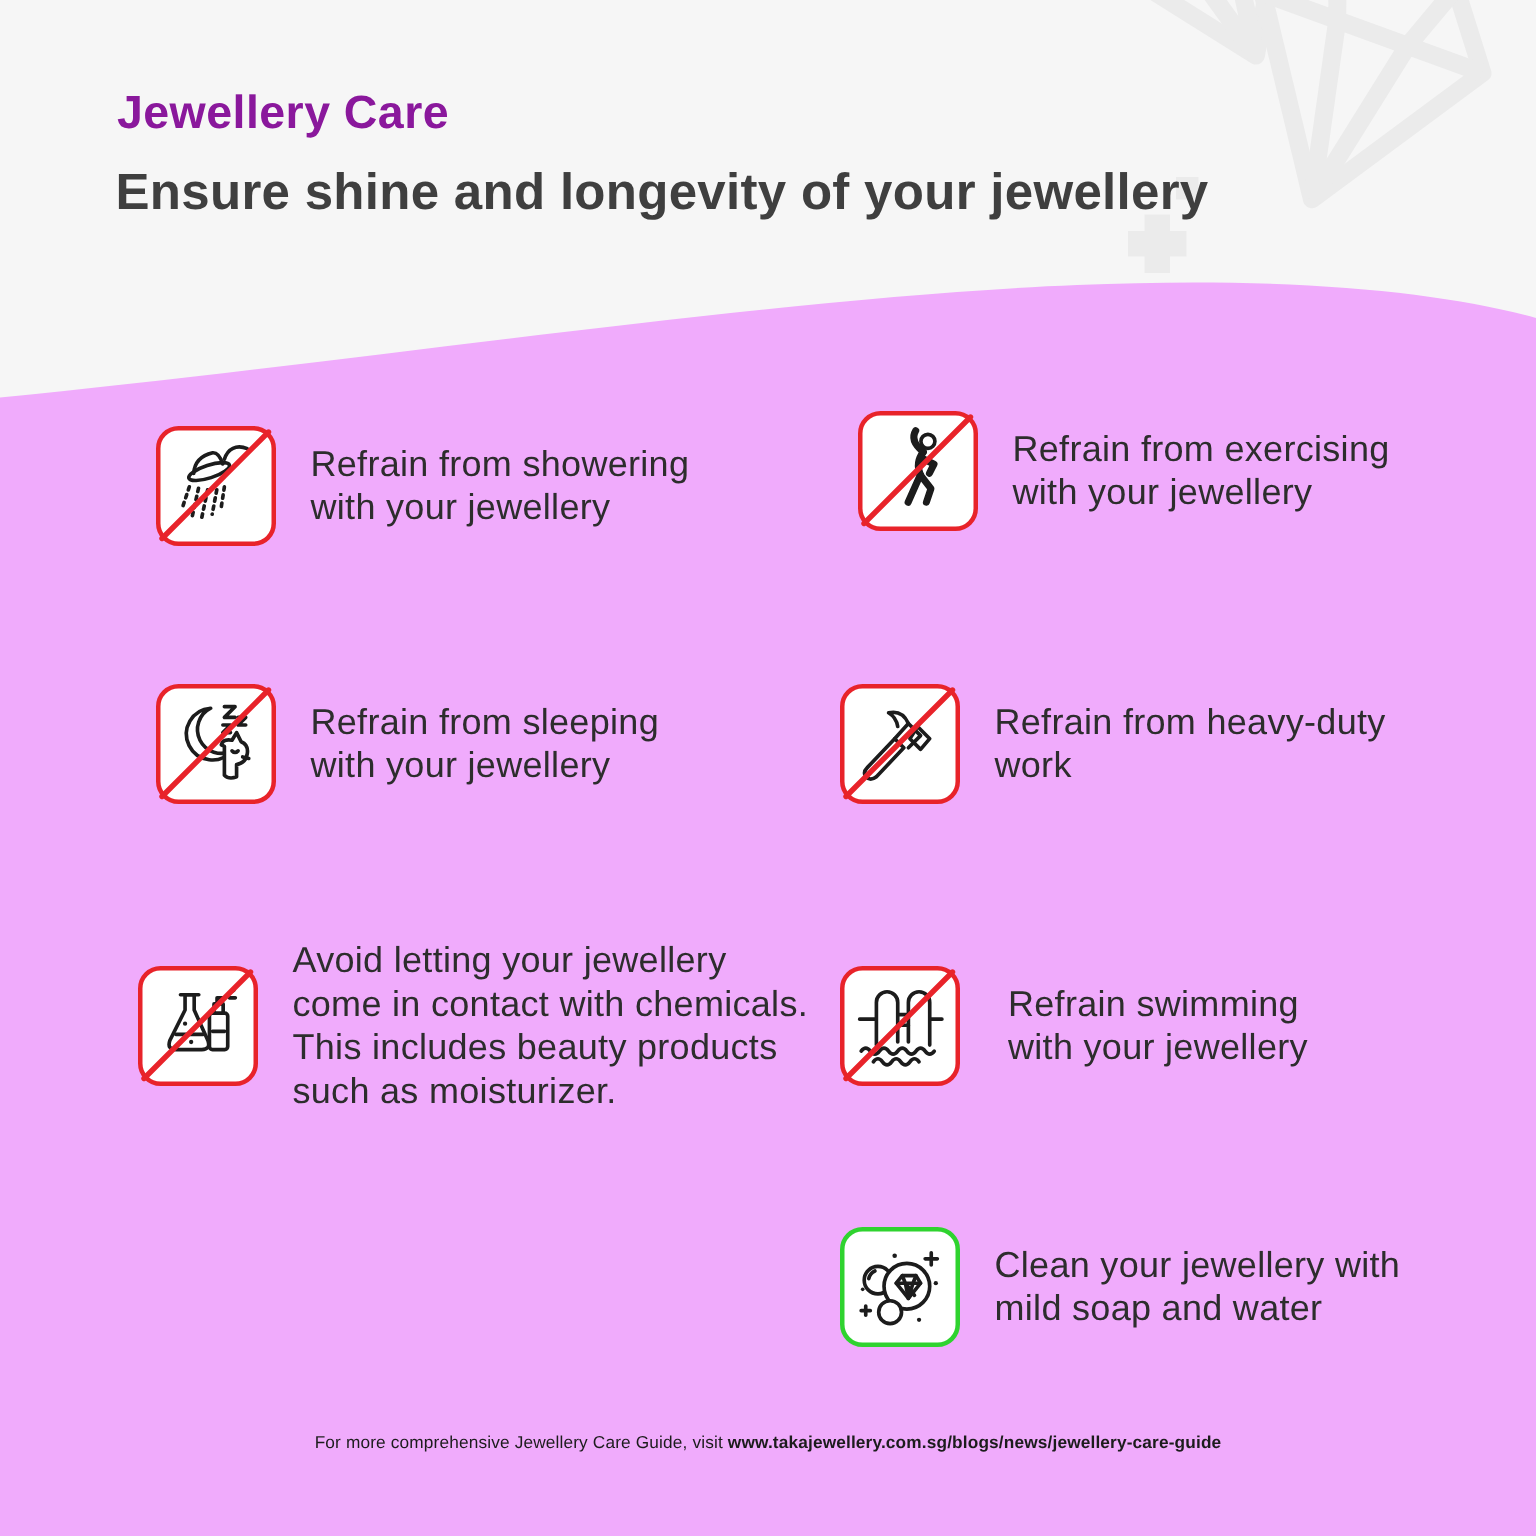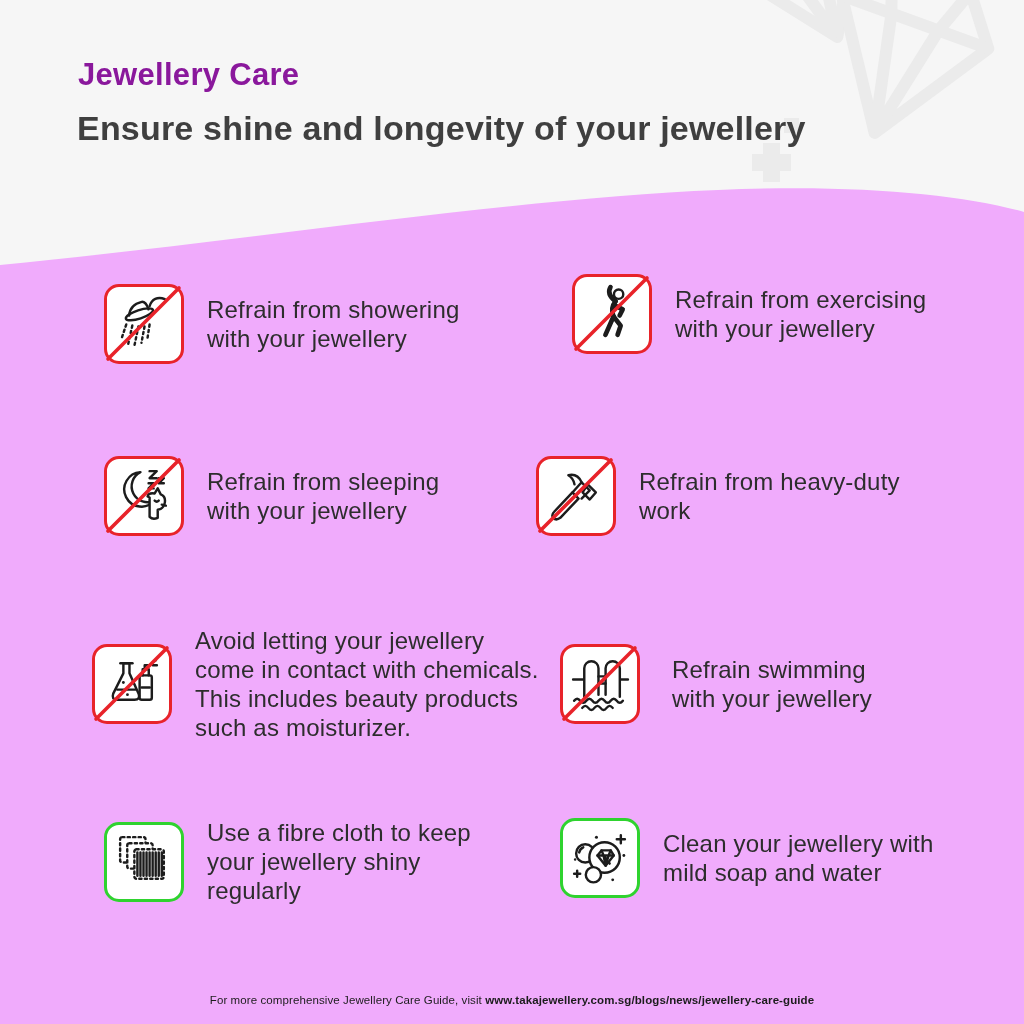--- a/index.html
+++ b/index.html
@@ -27,21 +27,21 @@
   .icon-box.dont{border:3.6px solid #e8232a;}
   .icon-box.do{border:3.6px solid #2fd32f;}
   .icon-box .art{position:absolute;left:4px;top:4px;width:65px;height:65px;}
   .icon-box .slash{position:absolute;left:-4px;top:-4px;width:81px;height:81px;}
   .item-text{
     margin:0;font-size:24px;line-height:29px;color:#2d2d2d;
     white-space:pre;letter-spacing:.2px;
   }
   
   .footer{
-    position:absolute;left:0;top:994px;width:1024px;text-align:center;
+    position:absolute;left:0;top:956px;width:1024px;text-align:center;
     font-size:11.5px;color:#1c1c1c;letter-spacing:.1px;
   }
   .footer .bold{font-weight:700;}
   
   .art path,.art circle,.art rect,.art ellipse,.art line{
     fill:none;stroke:#1c1c1c;stroke-width:2.4;stroke-linecap:round;stroke-linejoin:round;
   }
   .art .fill{fill:#1c1c1c;stroke:none;}
   .art .thick{stroke-width:4.6;}
   .art .thin{stroke-width:1.3;}
@@ -134,21 +134,21 @@
         <path d="M50,41 l4,1"></path>
       </svg>
       <svg class="slash" viewBox="0 0 81 81">
         <line x1="5" y1="76" x2="76" y2="5" stroke="#e8232a" stroke-width="3.6" stroke-linecap="round"></line>
       </svg>
     </div>
     <p class="item-text">Refrain from sleeping
 with your jewellery</p>
   </div>
 
-  <div class="item" style="left:536px;top:456px;">
+  <div class="item" style="left:560px;top:456px;">
     <div class="icon-box dont">
       <svg class="art" viewBox="0 0 64 64">
         <path d="M11,48 L29,29 L35,35 L17,54 Q13,57 10,54 Q8,51 11,48 Z"></path>
         <path d="M29,29 L38,19 L46,27 L38,35"></path>
         <path d="M38,19 Q34,10 25,12 Q30,15 31,21"></path>
         <path d="M44,21 L52,29 L46,36 L39,29 Z"></path>
       </svg>
       <svg class="slash" viewBox="0 0 81 81">
         <line x1="5" y1="76" x2="76" y2="5" stroke="#e8232a" stroke-width="3.6" stroke-linecap="round"></line>
       </svg>
@@ -191,35 +191,20 @@
         <path d="M15,56 q3,-4 6,0 t6,0 t6,0 t6,0 t6,0"></path>
       </svg>
       <svg class="slash" viewBox="0 0 81 81">
         <line x1="5" y1="76" x2="76" y2="5" stroke="#e8232a" stroke-width="3.6" stroke-linecap="round"></line>
       </svg>
     </div>
     <p class="item-text">Refrain swimming
 with your jewellery</p>
   </div>
 
-  <div class="item" style="left:104px;top:818px;">
-    <div class="icon-box do">
-      <svg class="art" viewBox="0 0 64 64">
-        <rect x="9" y="8" width="25" height="25" rx="2" class="dash white"></rect>
-        <rect x="16" y="14" width="25" height="25" rx="2" class="dash white"></rect>
-        <rect x="23" y="20" width="29" height="29" rx="2" class="dash white"></rect>
-        <g class="thin">
-          <path d="M26,23 V46 M29,23 V46 M32,23 V46 M35,23 V46 M38,23 V46 M41,23 V46 M44,23 V46 M47,23 V46 M50,23 V46"></path>
-        </g>
-      </svg>
-    </div>
-    <p class="item-text">Use a fibre cloth to keep
-your jewellery shiny
-regularly</p>
-  </div>
 
   <div class="item" style="left:560px;top:818px;">
     <div class="icon-box do">
       <svg class="art" viewBox="0 0 64 64">
         <circle cx="18" cy="28" r="9" class="white"></circle>
         <path d="M12,27 a7,7 0 0 1 4,-5"></path>
         <circle cx="37" cy="32" r="15" class="white"></circle>
         <path d="M30,30 L34,25 H43 L46,30 L38,40 Z"></path>
         <path d="M30,30 H46 M34,25 l2,5 2,10 M43,25 l-2,5 -3,10 M36,30 l6,8"></path>
         <circle cx="26" cy="49" r="7.5" class="white"></circle>

